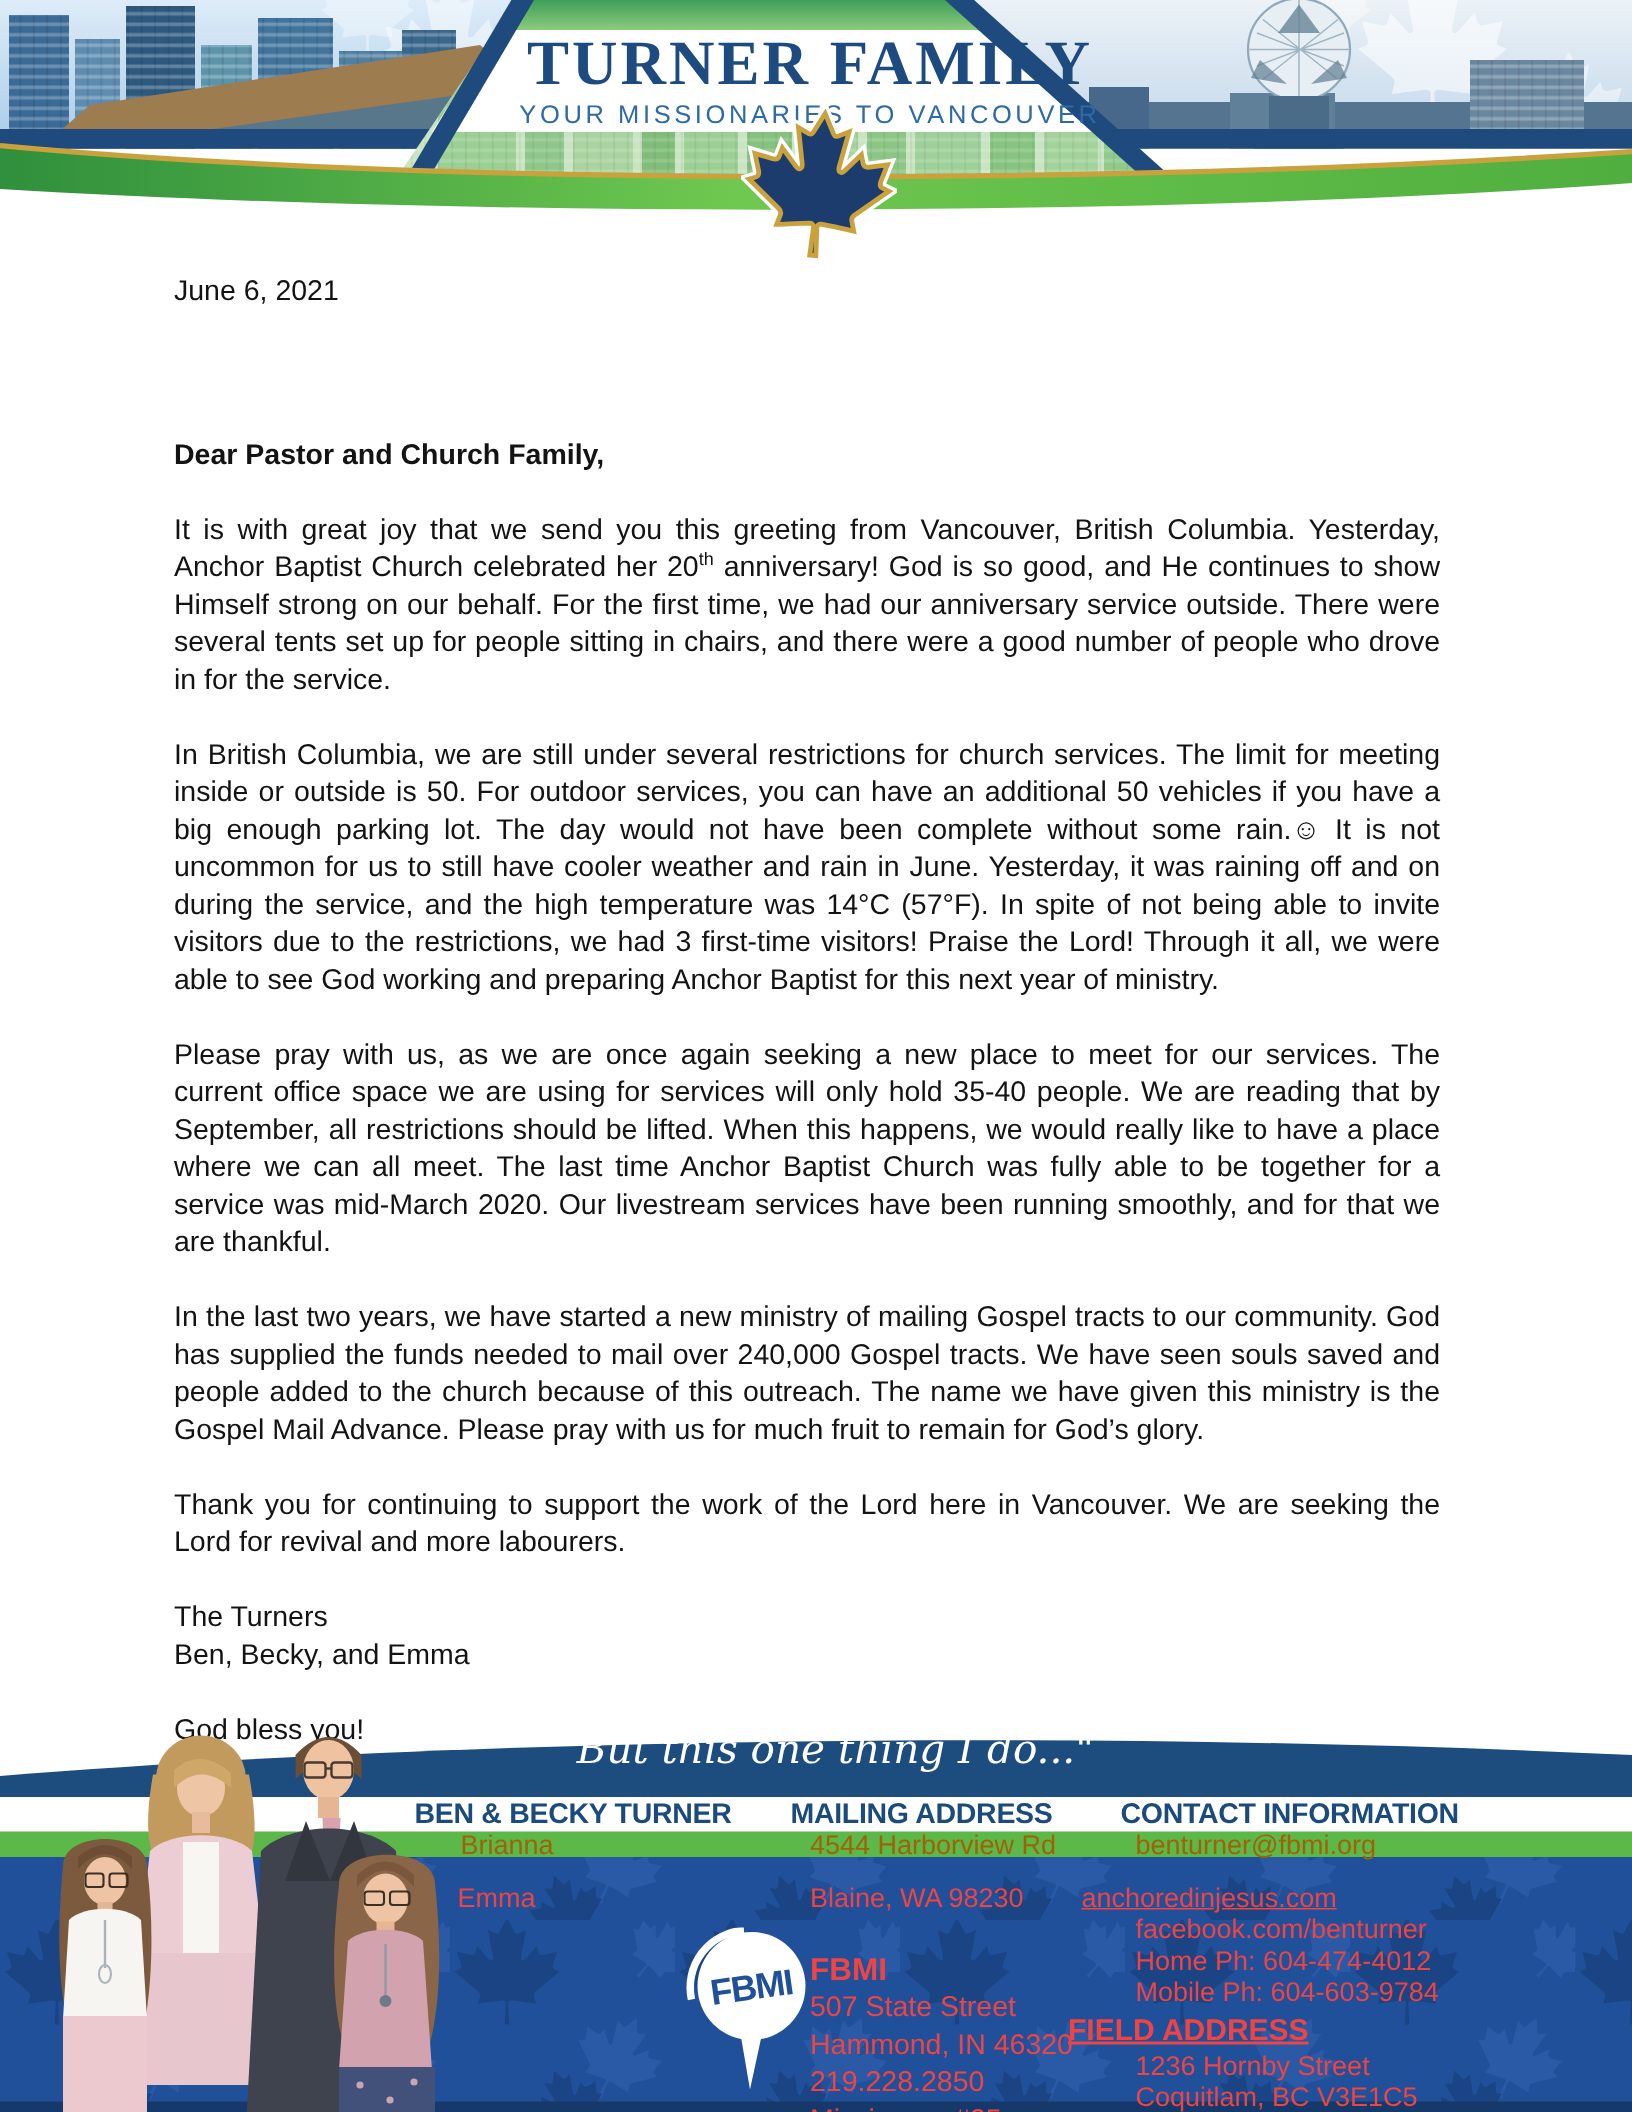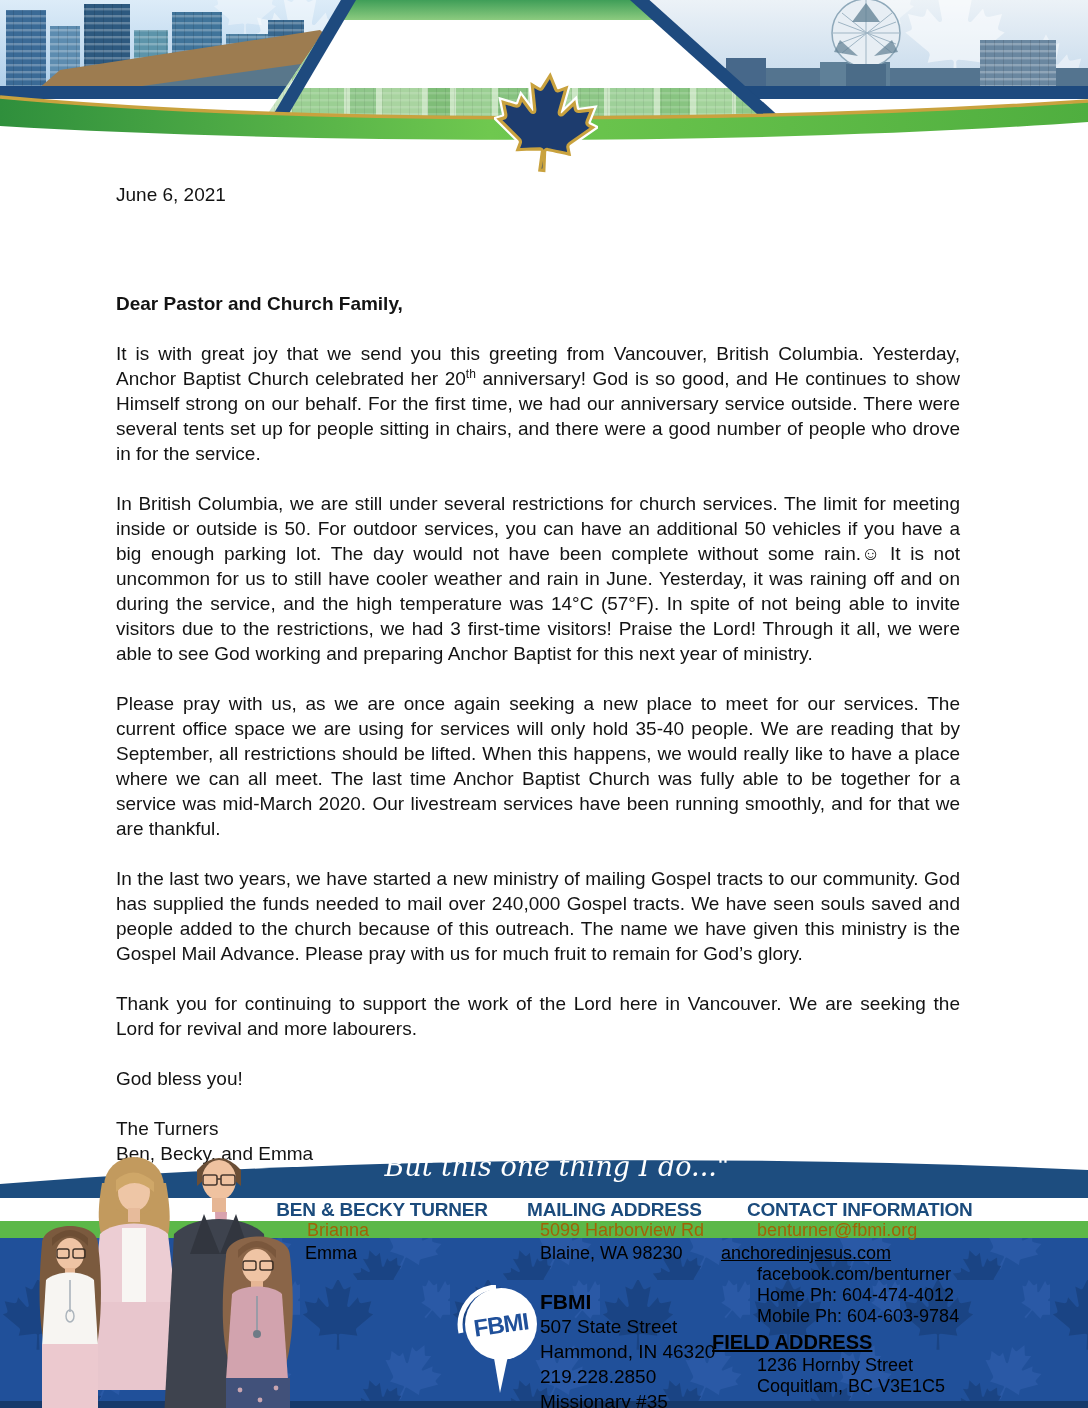--- a/index.html
+++ b/index.html
@@ -23,21 +23,21 @@
   
   .footer{position:absolute;left:0;bottom:0;width:1088px;height:258px;}
   .footer-bg{position:absolute;left:0;top:0;}
   .photo{position:absolute;left:4px;top:-12px;}
   .verse{position:absolute;left:372px;top:1px;width:356px;text-align:center;
          font-family:"DejaVu Serif",serif;font-style:italic;font-size:27px;color:#ffffff;white-space:nowrap;}
   .colhead{position:absolute;top:49px;font-weight:bold;font-size:19px;color:#1b4b7c;
            letter-spacing:-0.2px;white-space:nowrap;}
   .ft{position:absolute;font-size:18px;white-space:nowrap;}
   .navy{color:#a16207;}
-  .white{color:#000000;}
+  .white{color:#ef4444;margin-top:12px;}
   .bold{font-weight:bold;}
   .fbmi-logo{position:absolute;left:452px;top:135px;}
 </style>
 </head>
 <body>
 
 <svg width="0" height="0" style="position:absolute" aria-hidden="true">
   <defs>
     <path id="leaf" d="M0,-210 L-30,-152 C-34,-144 -41,-145 -48,-149 L-75,-162 L-55,-58 C-51,-38 -65,-38 -72,-47 L-117,-98 L-124,-73 C-127,-63 -136,-62 -145,-64 L-196,-75 L-181,-25 C-178,-14 -180,-8 -189,-5 L-207,2 L-112,81 C-107,85 -104,93 -106,100 L-114,128 C-80,124 -50,119 -16,116 C-10,116 -5,121 -5,126 L-9,210 L9,210 L5,126 C5,121 10,116 16,116 C50,119 80,124 114,128 L106,100 C104,93 107,85 112,81 L207,2 L189,-5 C180,-8 178,-14 181,-25 L196,-75 L145,-64 C136,-62 127,-63 124,-73 L117,-98 L72,-47 C65,-38 51,-38 55,-58 L75,-162 L48,-149 C41,-145 34,-144 30,-152 Z"></path>
   </defs>
@@ -148,39 +148,43 @@
         <line x1="352" y1="-6" x2="274" y2="126" stroke="#1e4a7e" stroke-width="13"></line>
         <line x1="633" y1="-6" x2="780" y2="126" stroke="#1e4a7e" stroke-width="13"></line>
       </g>
 
       <g>
         <path d="M0,98 C300,126 760,124 1088,102 L1088,122 C760,146 300,144 0,126 Z" fill="url(#swooshG)"></path>
         <path d="M0,97 C300,125 760,123 1088,101" stroke="#c9a23e" stroke-width="3.5" fill="none"></path>
       </g>
     </svg>
 
+    <div class="header-titles">
+      <div class="header-title">TURNER FAMILY</div>
+      <div class="header-subtitle">YOUR MISSIONARIES TO VANCOUVER</div>
+    </div>
 
     <svg class="maple" width="104" height="114" viewBox="-230 -230 460 460">
       <g transform="rotate(5)">
         <use href="#leaf" fill="none" stroke="#ffffff" stroke-width="34"></use>
         <use href="#leaf" fill="#1d3c6e" stroke="#c9a23e" stroke-width="14"></use>
       </g>
     </svg>
   </div>
 
   <div class="letter">
     <p class="p-date">June 6, 2021</p>
     <p class="p-sal">Dear Pastor and Church Family,</p>
     <p class="para"><span>It is with great joy that we send you this greeting from Vancouver, British Columbia. Yesterday, Anchor Baptist Church celebrated her 20</span><sup>th</sup><span> anniversary! God is so good, and He continues to show Himself strong on our behalf.  For the first time, we had our anniversary service outside. There were several tents set up for people sitting in chairs, and there were a good number of people who drove in for the service.</span></p>
     <p class="para">In British Columbia, we are still under several restrictions for church services. The limit for meeting inside or outside is 50. For outdoor services, you can have an additional 50 vehicles if you have a big enough parking lot. The day would not have been complete without some rain.☺  It is not uncommon for us to still have cooler weather and rain in June. Yesterday, it was raining off and on during the service, and the high temperature was 14°C (57°F). In spite of not being able to invite visitors due to the restrictions, we had 3 first-time visitors! Praise the Lord! Through it all, we were able to see God working and preparing Anchor Baptist for this next year of ministry.</p>
     <p class="para">Please pray with us, as we are once again seeking a new place to meet for our services. The current office space we are using for services will only hold 35-40 people.  We are reading that by September, all restrictions should be lifted. When this happens, we would really like to have a place where we can all meet. The last time Anchor Baptist Church was fully able to be together for a service was mid-March 2020. Our livestream services have been running smoothly, and for that we are thankful.</p>
     <p class="para">In the last two years, we have started a new ministry of mailing Gospel tracts to our community. God has supplied the funds needed to mail over 240,000 Gospel tracts. We have seen souls saved and people added to the church because of this outreach. The name we have given this ministry is the Gospel Mail Advance. Please pray with us for much fruit to remain for God’s glory.</p>
     <p class="para">Thank you for continuing to support the work of the Lord here in Vancouver. We are seeking the Lord for revival and more labourers.</p>
+    <p class="p-left"><span>The Turners</span><br><span>Ben, Becky, and Emma</span></p>
     <p class="p-left">God bless you!</p>
-    <p class="p-left"><span>The Turners</span><br><span>Ben, Becky, and Emma</span></p>
   </div>
 
   <div class="footer">
     <svg class="footer-bg" width="1088" height="258" viewBox="0 0 1088 258">
       <defs>
         <pattern id="leafpat" patternUnits="userSpaceOnUse" width="150" height="130">
           <rect width="150" height="130" fill="#20509a"></rect>
           <use href="#leaf" transform="translate(38,34) scale(0.17)" fill="#1a4484"></use>
           <use href="#leaf" transform="translate(112,92) scale(0.14) rotate(25)" fill="#2a59a6"></use>
           <use href="#leaf" transform="translate(78,124) scale(0.12) rotate(-20)" fill="#1a4484"></use>
@@ -251,21 +255,21 @@
       </g>
     </svg>
 
     <div class="verse">"But this one thing I do..."</div>
 
     <div class="colhead" style="left:252px;width:260px;text-align:center;">BEN &amp; BECKY TURNER</div>
     <div class="colhead" style="left:527px;">MAILING ADDRESS</div>
     <div class="colhead" style="left:747px;">CONTACT INFORMATION</div>
 
     <div class="ft navy" style="left:307px;top:70px;">Brianna</div>
-    <div class="ft navy" style="left:540px;top:70px;">5099 Harborview Rd</div>
+    <div class="ft navy" style="left:540px;top:70px;">4544 Harborview Rd</div>
     <div class="ft navy" style="left:757px;top:70px;">benturner@fbmi.org</div>
 
     <div class="ft white" style="left:305px;top:93px;">Emma</div>
     <div class="ft white" style="left:540px;top:93px;">Blaine, WA  98230</div>
 
     <div class="ft white" style="left:721px;top:93px;text-decoration:underline;">anchoredinjesus.com</div>
     <div class="ft white" style="left:757px;top:114px;">facebook.com/benturner</div>
     <div class="ft white" style="left:757px;top:135px;">Home Ph: 604-474-4012</div>
     <div class="ft white" style="left:757px;top:156px;">Mobile Ph: 604-603-9784</div>
 

